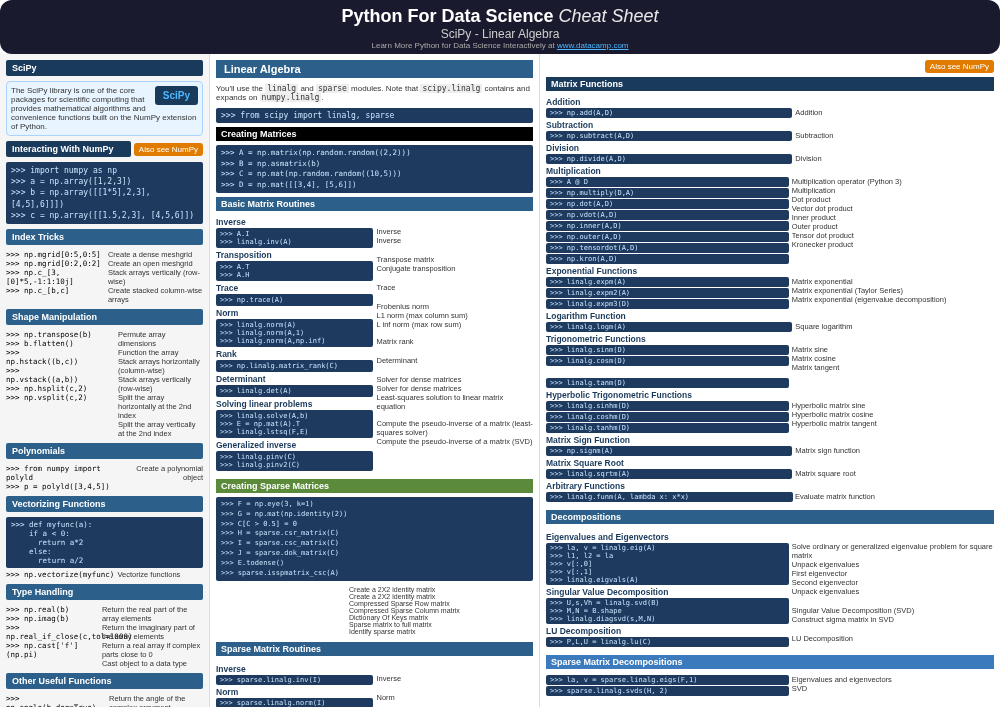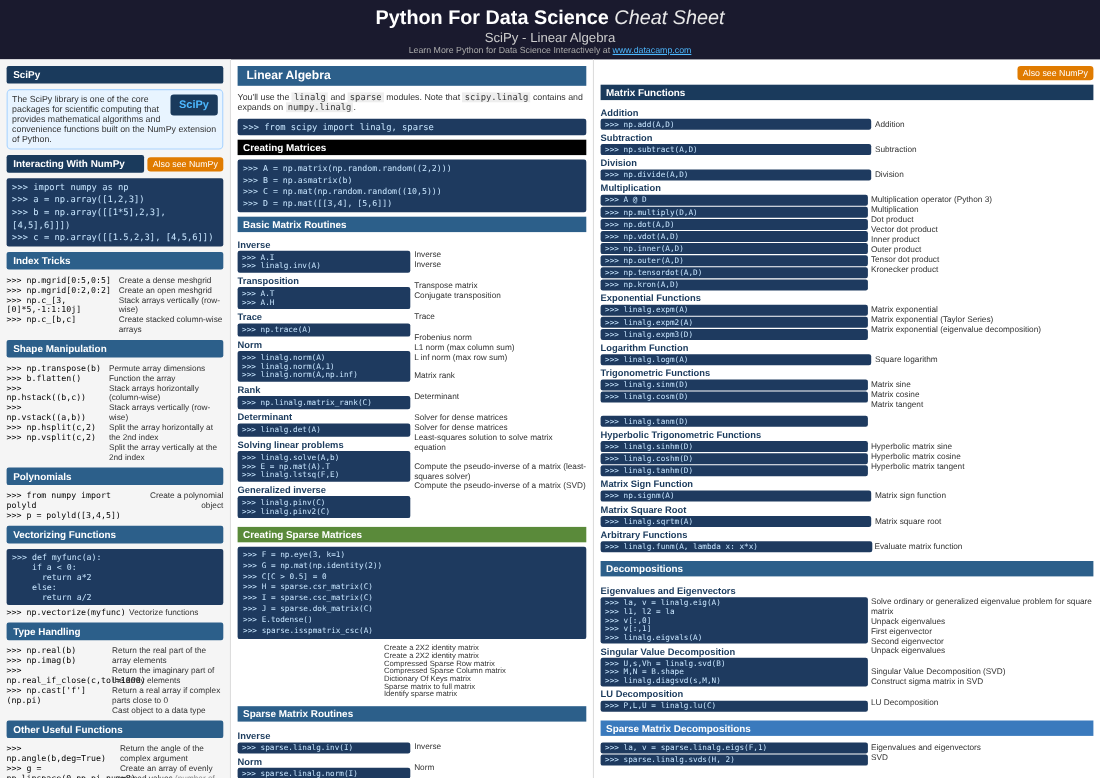--- a/index.html
+++ b/index.html
@@ -17,20 +17,21 @@
       background: white;
       display: flex;
       flex-direction: column;
     }
     
     .header {
       background: #1a1a2e;
       color: white;
       padding: 6px 10px 4px 10px;
       text-align: center;
+      border-radius: 12px;
     }
     .header h1 {
       font-size: 18px;
       font-weight: bold;
     }
     .header h1 span.cheat { font-style: italic; color: #e8e8e8; font-weight: normal; }
     .header h2 { font-size: 12px; color: #ccc; font-weight: normal; }
     .header p { font-size: 8px; color: #aaa; }
     .header p a { color: #4db8ff; }
 
@@ -234,21 +235,21 @@
       <div style="font-size:7.5px;">
         <div style="display:flex;gap:3px;">
           <div style="min-width:90px;">
             <div class="mono">&gt;&gt;&gt; np.transpose(b)</div>
             <div class="mono">&gt;&gt;&gt; b.flatten()</div>
             <div class="mono">&gt;&gt;&gt; np.hstack((b,c))</div>
             <div class="mono">&gt;&gt;&gt; np.vstack((a,b))</div>
             <div class="mono">&gt;&gt;&gt; np.hsplit(c,2)</div>
             <div class="mono">&gt;&gt;&gt; np.vsplit(c,2)</div>
           </div>
-          <div style="color:#333;">
+          <div style="color:#333;margin-left:19px;">
             <div>Permute array dimensions</div>
             <div>Function the array</div>
             <div>Stack arrays horizontally (column-wise)</div>
             <div>Stack arrays vertically (row-wise)</div>
             <div>Split the array horizontally at the 2nd index</div>
             <div>Split the array vertically at the 2nd index</div>
           </div>
         </div>
       </div>
 
@@ -392,21 +393,21 @@
           <div style="margin-top:10px;">Transpose matrix</div>
           <div>Conjugate transposition</div>
           <div style="margin-top:10px;">Trace</div>
           <div style="margin-top:10px;">Frobenius norm</div>
           <div>L1 norm (max column sum)</div>
           <div>L inf norm (max row sum)</div>
           <div style="margin-top:8px;">Matrix rank</div>
           <div style="margin-top:10px;">Determinant</div>
           <div style="margin-top:10px;">Solver for dense matrices</div>
           <div>Solver for dense matrices</div>
-          <div>Least-squares solution to solve matrix equation</div>
+          <div>Least-squares solution to linear matrix equation</div>
           <div style="margin-top:8px;">Compute the pseudo-inverse of a matrix (least-squares solver)</div>
           <div>Compute the pseudo-inverse of a matrix (SVD)</div>
         </div>
       </div>
 
       <div class="creating-header" style="background:#5a8a3a;margin-top:4px;">Creating Sparse Matrices</div>
       <div class="code-block dense" style="font-size:7px;">
         <div>&gt;&gt;&gt; F = np.eye(3, k=1)</div>
         <div>&gt;&gt;&gt; G = np.mat(np.identity(2))</div>
         <div>&gt;&gt;&gt; C[C &gt; 0.5] = 0</div>

